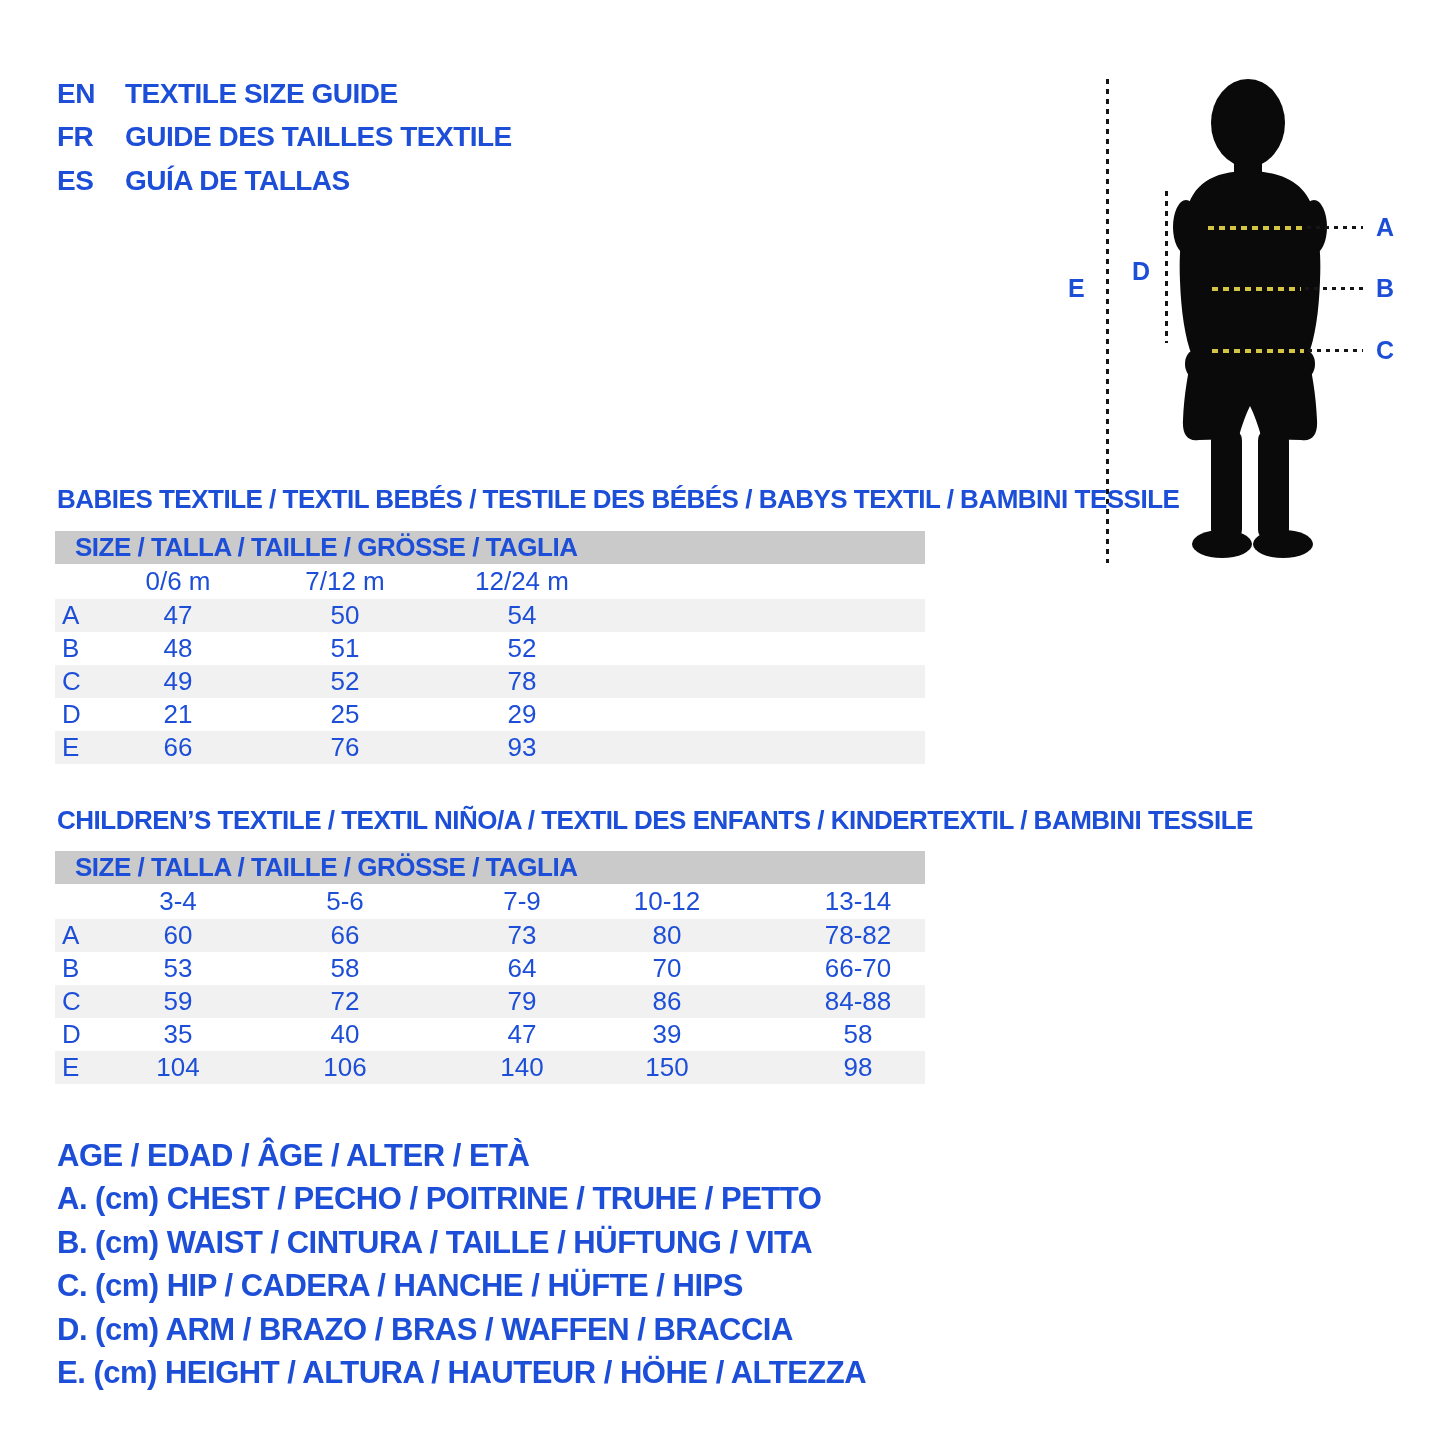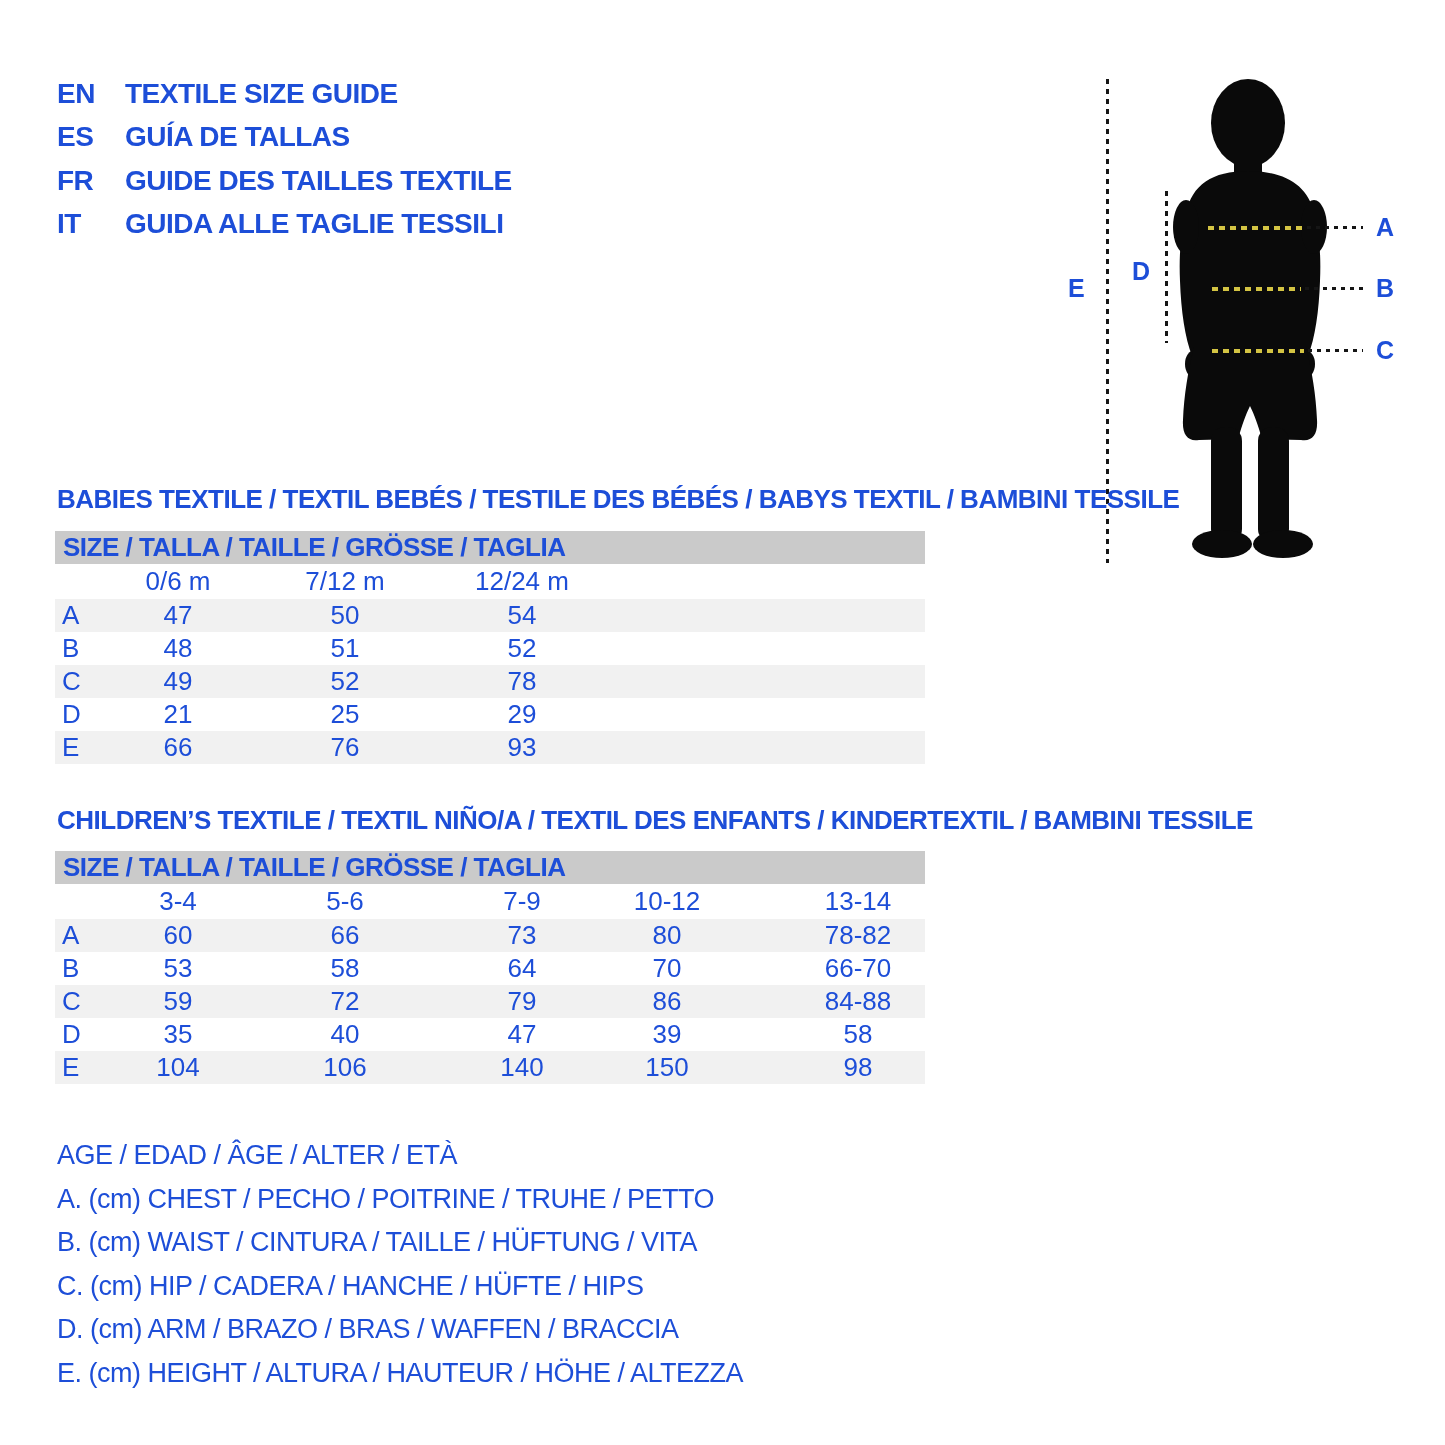--- a/index.html
+++ b/index.html
@@ -13,31 +13,31 @@
   .lang-code{width:68px;flex:0 0 68px;}
   
   .section-title{position:absolute;left:57px;font-size:26px;font-weight:700;letter-spacing:-0.5px;white-space:nowrap;}
   #babies-title{top:484px;}
   #children-title{top:805px;}
   
   .size-table{position:absolute;left:55px;width:870px;height:234px;}
   #babies-table{top:531px;}
   #children-table{top:851px;}
   .size-bar{position:absolute;left:0;top:0;width:100%;height:33px;background:#cacaca;
-    font-size:26px;font-weight:700;line-height:33px;padding-left:8px;box-sizing:border-box;letter-spacing:-0.5px;}
+    font-size:26px;font-weight:700;line-height:33px;padding-left:20px;box-sizing:border-box;letter-spacing:-0.5px;}
   .trow{position:absolute;left:0;width:100%;height:33px;font-size:26px;line-height:33px;text-decoration:underline;}
   .trow.stripe{background:#f1f1f1;}
   .agerow{top:33px;height:35px;line-height:35px;}
   .r0{top:68px;} .r1{top:101px;} .r2{top:134px;} .r3{top:167px;} .r4{top:200px;}
   .rlabel{position:absolute;left:7px;}
   .cell{position:absolute;width:150px;text-align:center;}
   .c1{left:48px;} .c2{left:215px;} .c3{left:392px;} .c4{left:537px;} .c5{left:728px;}
   
   .legend{position:absolute;left:57px;top:1134px;list-style:none;margin:0;padding:0;}
-  .legend li{height:43.5px;display:flex;align-items:center;font-size:27px;font-weight:400;letter-spacing:-0.5px;white-space:nowrap;}
+  .legend li{height:43.5px;display:flex;align-items:center;font-size:31px;font-weight:700;letter-spacing:-0.5px;white-space:nowrap;}
   
   .silhouette{position:absolute;left:1150px;top:75px;}
   .vline{position:absolute;width:3px;
     background-image:repeating-linear-gradient(to bottom,#151515 0 5px,transparent 5px 10px);}
   #e-line{left:1106px;top:79px;height:484px;}
   #d-line{left:1165px;top:191px;height:152px;}
   .yline{position:absolute;height:4px;
     background-image:repeating-linear-gradient(to right,#d4c443 0 6px,transparent 6px 11px);}
   #a-yellow{left:1208px;top:226px;width:97px;}
   #b-yellow{left:1212px;top:287px;width:89px;}
@@ -58,30 +58,26 @@
 <body>
 
 <div class="page">
 
   <ul class="lang-list">
     <li>
       <span class="lang-code">EN</span>
       <span class="lang-title">TEXTILE SIZE GUIDE</span>
     </li>
     <li>
-      <span class="lang-code">ES</span>
-      <span class="lang-title">GUÍA DE TALLAS</span>
-    </li>
-    <li>
       <span class="lang-code">FR</span>
       <span class="lang-title">GUIDE DES TAILLES TEXTILE</span>
     </li>
     <li>
-      <span class="lang-code">IT</span>
-      <span class="lang-title">GUIDA ALLE TAGLIE TESSILI</span>
+      <span class="lang-code">ES</span>
+      <span class="lang-title">GUÍA DE TALLAS</span>
     </li>
   </ul>
 
   <svg class="silhouette" viewBox="0 0 200 495" width="200" height="495" aria-hidden="true">
     <g fill="#0a0a0a">
       <ellipse cx="98" cy="48" rx="37" ry="44"></ellipse>
       <rect x="84" y="70" width="28" height="32"></rect>
       <path d="M98,96 C62,96 42,110 36,138 C30,160 29,184 30,206 C31,236 35,263 42,281 L158,281 C165,263 169,236 170,206 C171,184 170,160 164,138 C158,110 134,96 98,96 Z"></path>
       <ellipse cx="36" cy="152" rx="13" ry="27"></ellipse>
       <ellipse cx="164" cy="152" rx="13" ry="27"></ellipse>

